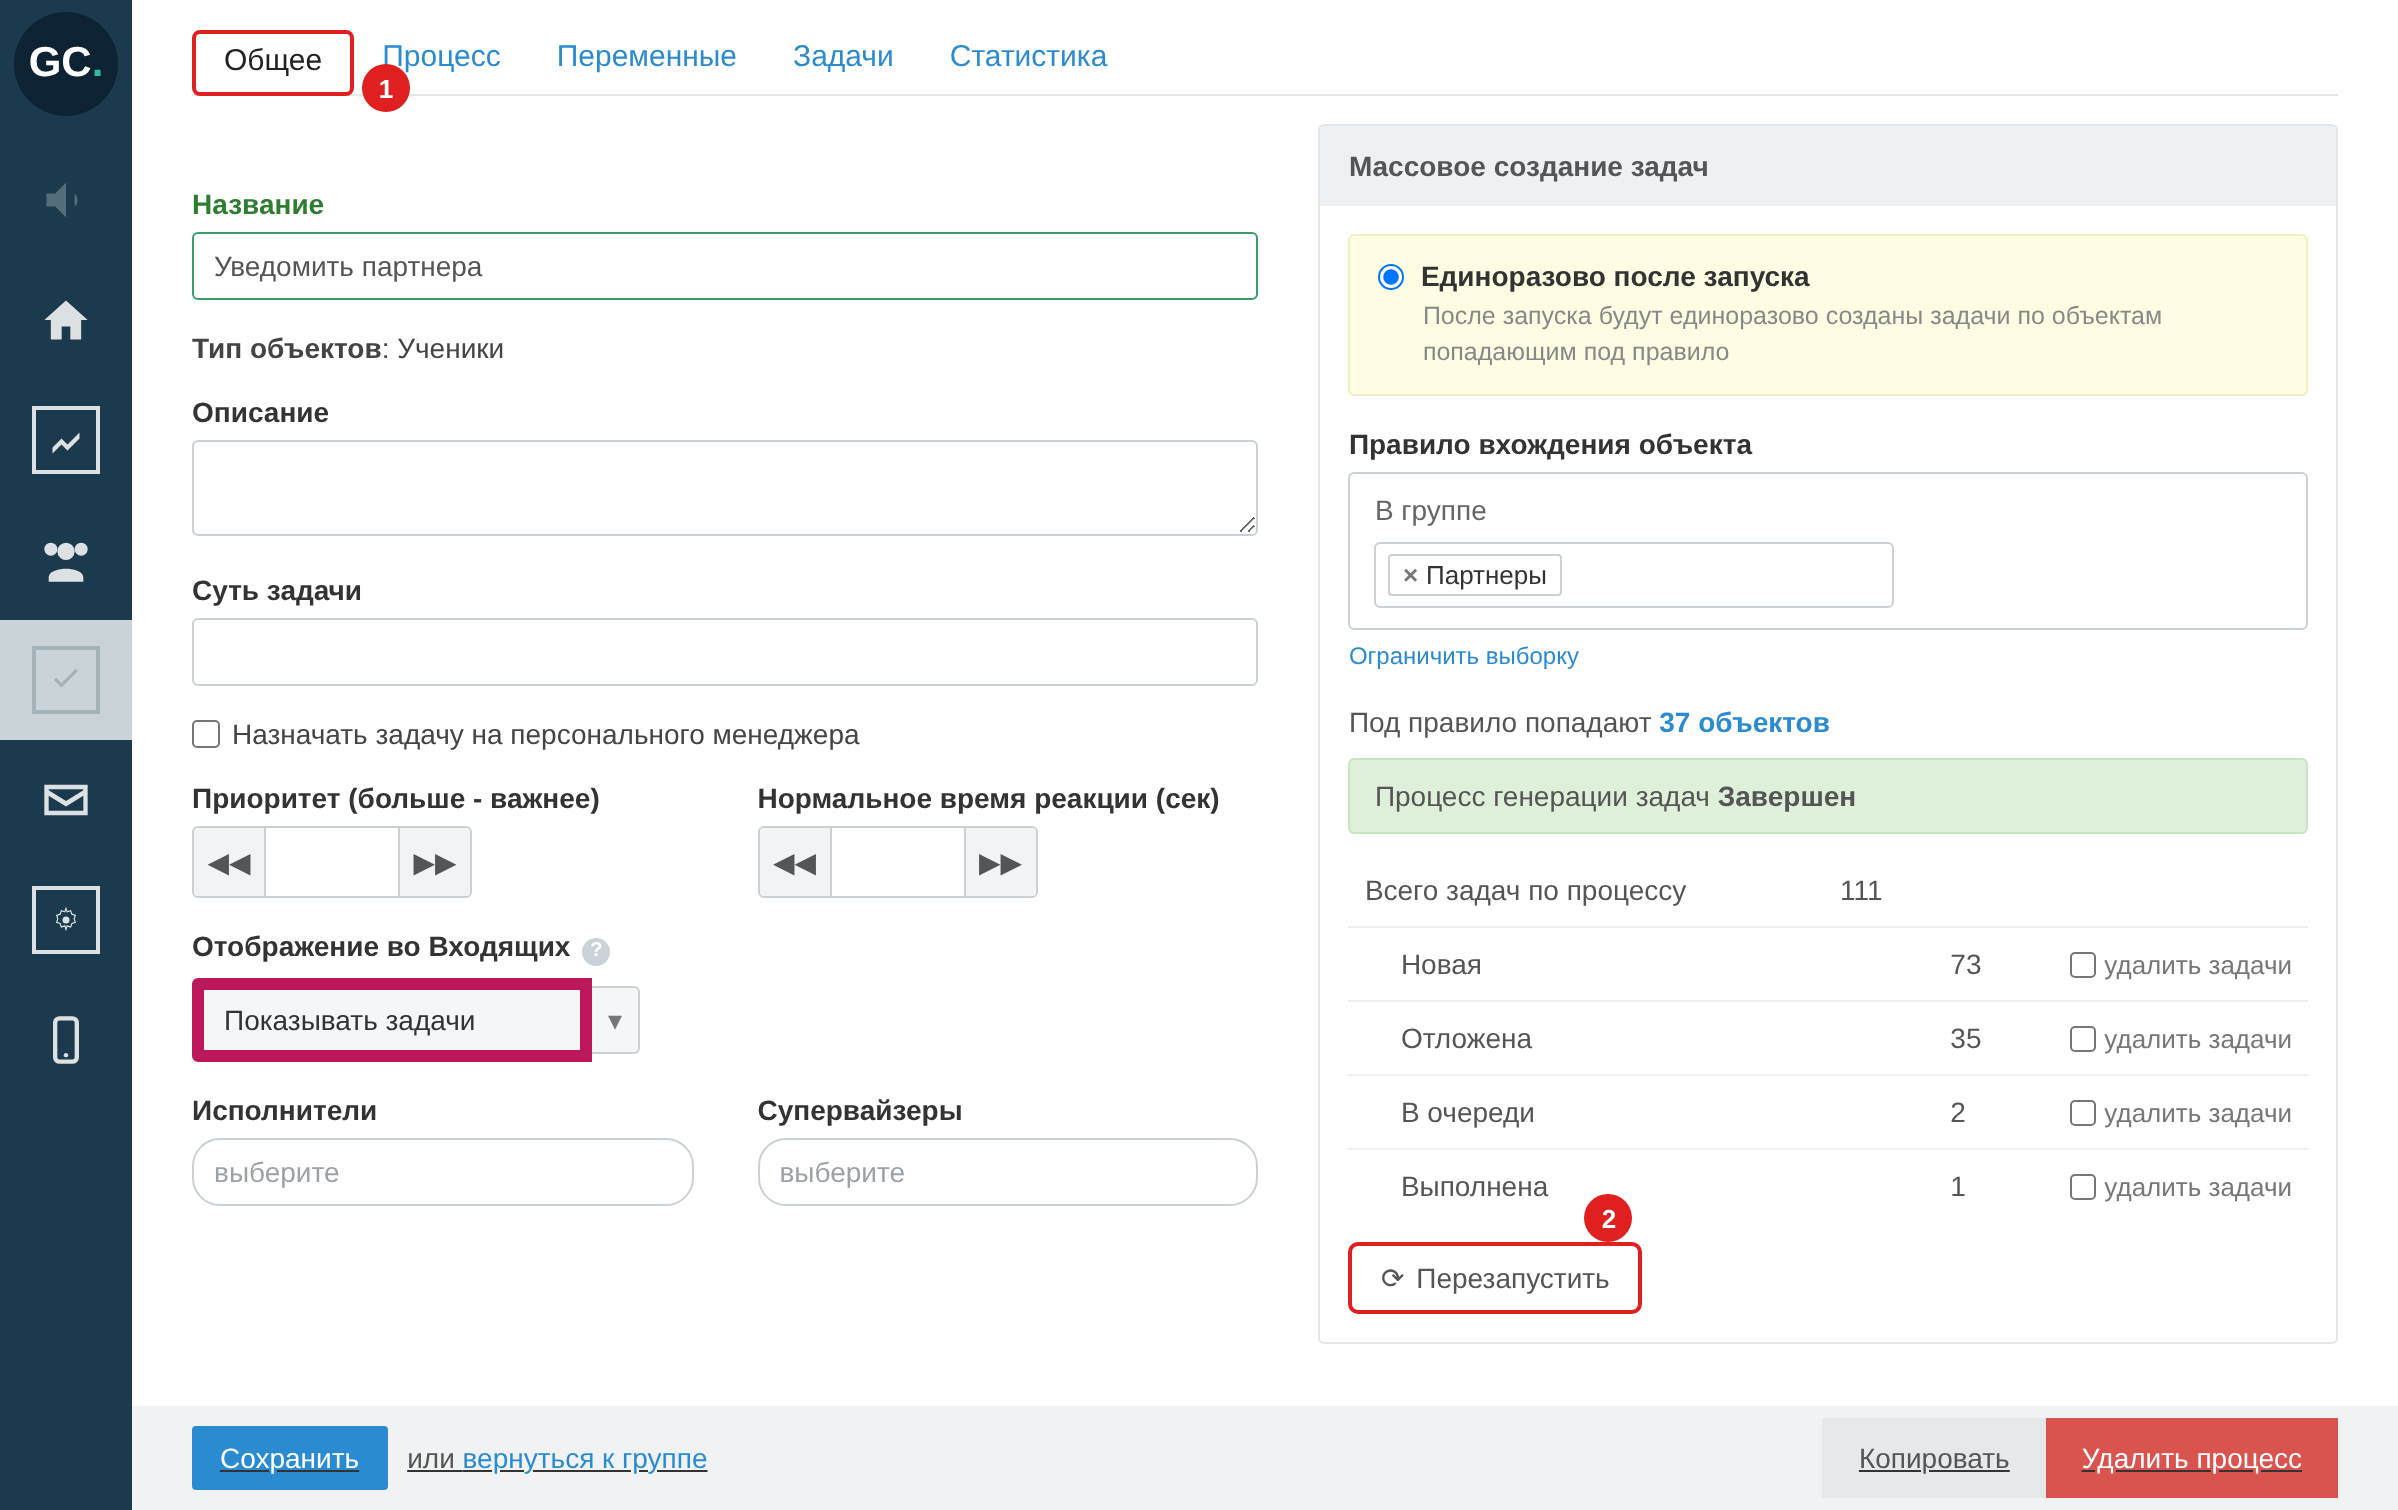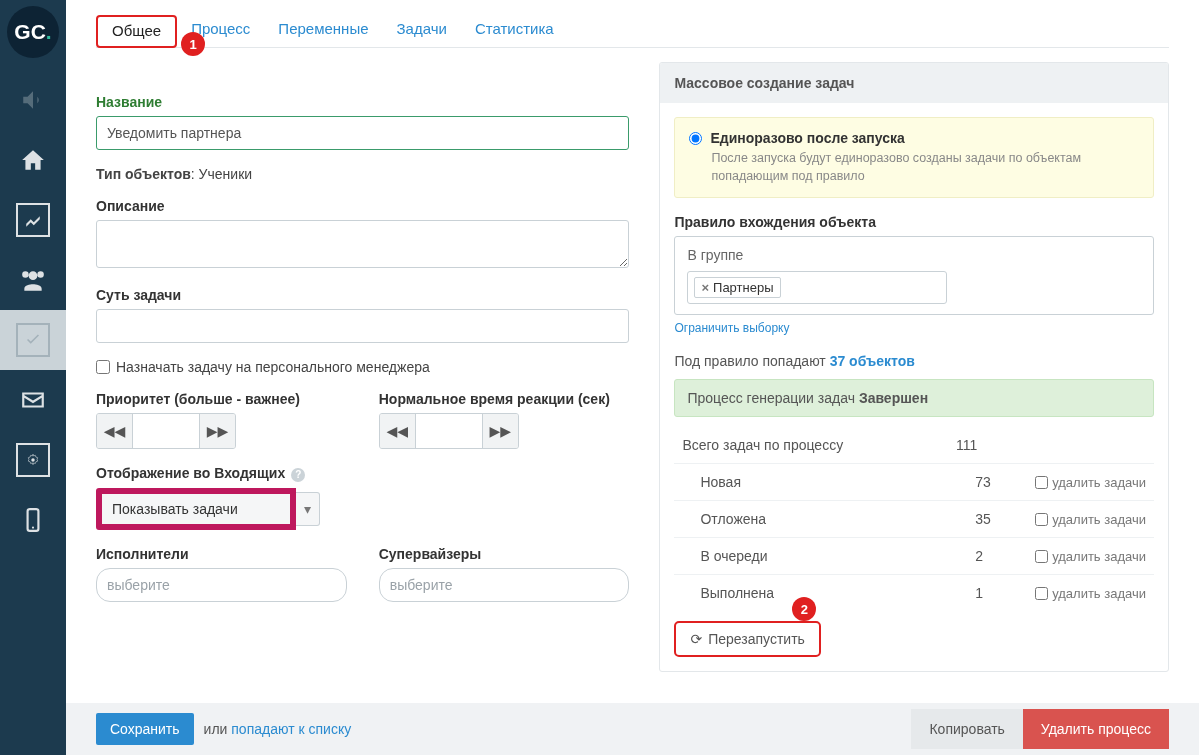--- a/index.html
+++ b/index.html
@@ -52,28 +52,28 @@
 .rule-title{ color:#666; margin-bottom:8px;}
 .tag-input { border:1px solid #c9d1d6; border-radius:3px; padding:5px 6px; display:flex; align-items:center; background:#fff; width:260px;}
 .tag { border:1px solid #c9d1d6; border-radius:2px; padding:2px 6px; font-size:13px; display:flex; align-items:center; gap:4px; background:#fff;}
 .tag .x { font-weight:700; color:#777; cursor:pointer;}
 .limit-link{ color:#2b8bd0; font-size:12px; margin-top:6px; display:inline-block; cursor:pointer;}
 .rule-count { margin: 18px 0 10px 0; font-size:14px; color:#555;}
 .rule-count .link { color:#2b8bd0; font-weight:600; cursor:pointer;}
 .green-box { background:#def0da; border:1px solid #c7e5c1; padding:10px 12px; border-radius:3px; color:#555;}
 .stats-table { width:100%; margin-top:10px;}
 .stats-row { display:flex; align-items:center; padding:10px 8px; border-top:1px solid #eef1f3;}
-.stats-row.first{border-top:none;}
+.stats-row.first{border-top:none;gap:36px;}
 .stats-row .name { flex:1; color:#555;}
 .stats-row .name.indent { padding-left: 18px;}
 .stats-row .val { width: 60px; color:#555;}
 .stats-row .del { display:flex; align-items:center; gap:4px; color:#777; font-size:13px;}
 .stats-row .del input { width:13px; height:13px;}
 .restart-btn { border:2.5px solid #e02020; border-radius:5px; padding:8px 14px; display:inline-flex; align-items:center; gap:6px; cursor:pointer; color:#555; margin-top:10px; background:#fff; font-size:14px;}
-.footer { position:absolute; left:66px; right:0; bottom:0; height:52px; background:#f0f2f4; display:flex; align-items:center; padding:0 30px; font-size:14px;}
+.footer { position:absolute; left:66px; right:0; bottom:0; height:52px; background:#f0f2f4; display:flex; align-items:center; padding:0 30px; font-size:14px;text-decoration:underline;}
 .footer .save { background:#2b8bd0; color:#fff; padding:8px 14px; border-radius:2px; cursor:pointer;}
 .footer .or { margin-left:10px; color:#555;}
 .footer .back { color:#2b8bd0; cursor:pointer;}
 .footer .spacer{flex:1;}
 .footer .copy { background:#e6e9eb; color:#555; padding:12px 18px; cursor:pointer;}
 .footer .delete { background:#d9534f; color:#fff; padding:12px 18px; cursor:pointer;}
 </style>
 </head>
 <body>
 
@@ -276,17 +276,17 @@
             <div class="badge" style="left:118px; top:-14px;">2</div>
           </div>
         </div>
       </div>
     </div>
   </div>
 </div>
 
 <div class="footer">
   <div class="save">Сохранить</div>
-  <span class="or"><span>или </span><span class="back">попадают к списку</span></span>
+  <span class="or"><span>или </span><span class="back">вернуться к группе</span></span>
   <div class="spacer"></div>
   <div class="copy">Копировать</div>
   <div class="delete">Удалить процесс</div>
 </div>
 
 </body></html>

